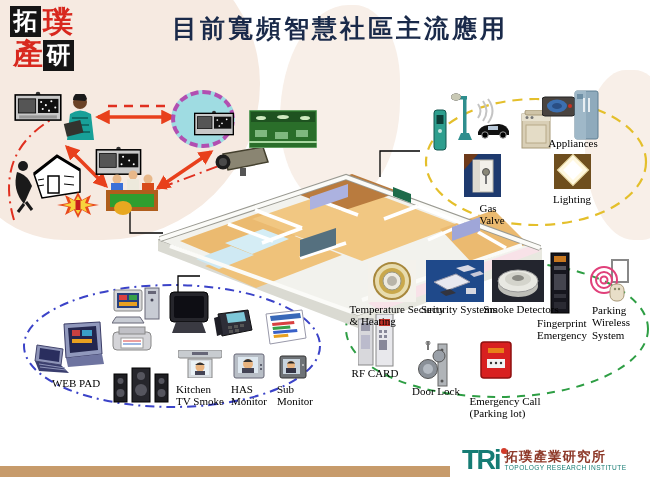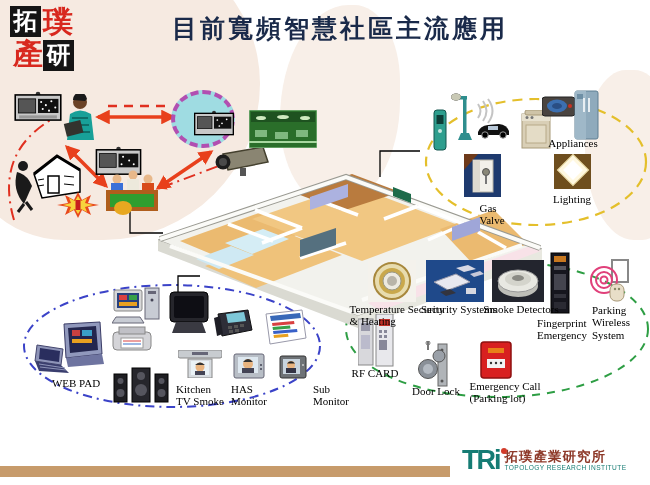--- a/index.html
+++ b/index.html
@@ -534,34 +534,34 @@
     <span>Fingerprint</span>
       <span>Emergency</span>
   </div>
   <div class="lbl" style="left:611px;top:304px;">
     <span>Parking</span>
       <span>Wireless</span>
       <span>System</span>
   </div>
   <div class="lbl" style="left:375px;top:367px;">RF CARD</div>
   <div class="lbl" style="left:436px;top:385px;">Door Lock</div>
-  <div class="lbl" style="left:505px;top:380px;">
+  <div class="lbl" style="left:505px;top:395px;">
     <span>Emergency Call</span>
       <span>(Parking lot)</span>
   </div>
   <div class="lbl" style="left:76px;top:377px;">WEB PAD</div>
   <div class="lbl" style="left:200px;top:383px;">
     <span>Kitchen</span>
       <span>TV Smoke</span>
   </div>
   <div class="lbl" style="left:249px;top:383px;">
     <span>HAS</span>
       <span>Monitor</span>
   </div>
-  <div class="lbl" style="left:295px;top:383px;margin-left:36px;">
+  <div class="lbl" style="left:295px;top:383px;">
     <span>Sub</span>
       <span>Monitor</span>
   </div>
 
   <div class="bar"></div>
   <div class="logo-plate"></div>
   <div class="trilogo">
     <div class="tri-acronym">
       <span>TRi</span>
       <div class="tri-dot"></div>

